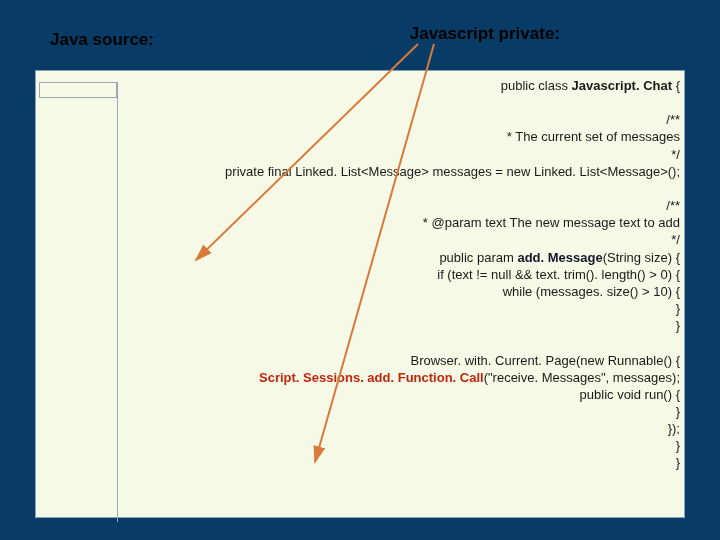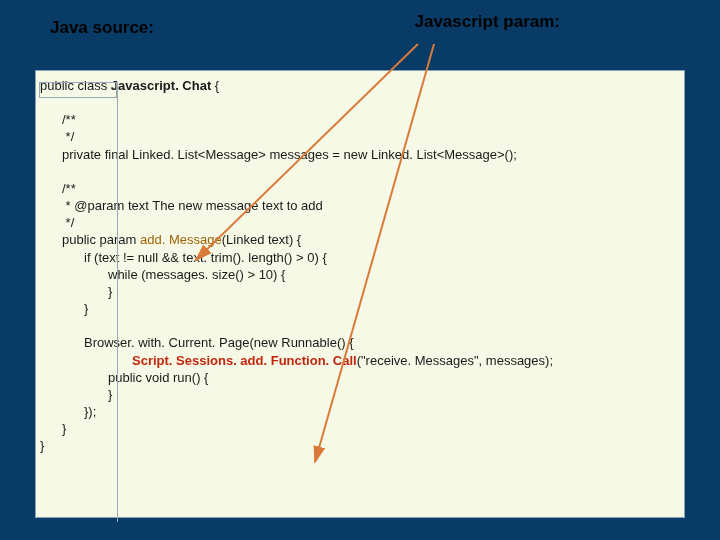--- a/index.html
+++ b/index.html
@@ -5,21 +5,21 @@
   * { margin: 0; padding: 0; box-sizing: border-box; }
   body {
     width: 720px;
     height: 540px;
     background: #083c66;
     font-family: "Segoe UI", Tahoma, sans-serif;
     overflow: hidden;
   }
   .headers {
     display: flex;
-    padding: 12px 50px 8px 50px;
+    padding: 24px 50px 8px 50px;
     color: #000;
   }
   .header-left {
     font-size: 17px;
     font-weight: 700;
     flex: 1;
     padding-top: 6px;
   }
   .header-right {
     font-size: 17px;
@@ -32,54 +32,56 @@
     top: 70px;
     width: 650px;
     height: 448px;
     background: #f6f9e6;
     border: 1px solid #8aa0b5;
     padding: 6px 4px 4px 4px;
     font-family: "Segoe UI", Tahoma, sans-serif;
     font-size: 13px;
     line-height: 1.32;
     color: #1a1a1a;
+    text-align: right;
   }
   .line { white-space: pre; }
   .l1 { padding-left: 0; }
   .l2 { padding-left: 22px; }
   .l3 { padding-left: 44px; }
   .l4 { padding-left: 68px; }
   .l5 { padding-left: 92px; }
   .bold { font-weight: 700; }
-  .boldred { font-weight: 400; color: #a16207; margin-top: 28px; }
+  .boldred { font-weight: 700; color: #0f172a; margin-top: 28px; }
   .func { color: #c0260d; font-weight: 700; }
   svg.arrow {
     position: absolute;
     pointer-events: none;
   }
 </style>
 </head>
 <body>
 
 <div class="headers">
   <div class="header-left">Java source:</div>
-  <div class="header-right">Javascript param:</div>
+  <div class="header-right">Javascript private:</div>
 </div>
 
 <div class="code-box">
   <div class="line l1"><span>public class </span><span class="bold">Javascript. Chat</span><span> {</span></div>
   <div class="line">&nbsp;</div>
   <div class="line l2">/**</div>
+  <div class="line l2"> * The current set of messages</div>
   <div class="line l2"> */</div>
   <div class="line l2">private final Linked. List&lt;Message&gt; messages = new Linked. List&lt;Message&gt;();</div>
   <div class="line">&nbsp;</div>
   <div class="line l2">/**</div>
   <div class="line l2"> * @param text The new message text to add</div>
   <div class="line l2"> */</div>
-  <div class="line l2"><span>public param </span><span class="boldred">add. Message</span><span>(Linked text) {</span></div>
+  <div class="line l2"><span>public param </span><span class="boldred">add. Message</span><span>(String size) {</span></div>
   <div class="line l3">if (text != null &amp;&amp; text. trim(). length() &gt; 0) {</div>
   <div class="line l4">while (messages. size() &gt; 10) {</div>
   <div class="line l4">}</div>
   <div class="line l3">}</div>
   <div class="line">&nbsp;</div>
   <div class="line l3">Browser. with. Current. Page(new Runnable() {</div>
   <div class="line l5"><span class="func">Script. Sessions. add. Function. Call</span><span>("receive. Messages", messages);</span></div>
   <div class="line l4">public void run() {</div>
   <div class="line l4">}</div>
   <div class="line l3">});</div>

